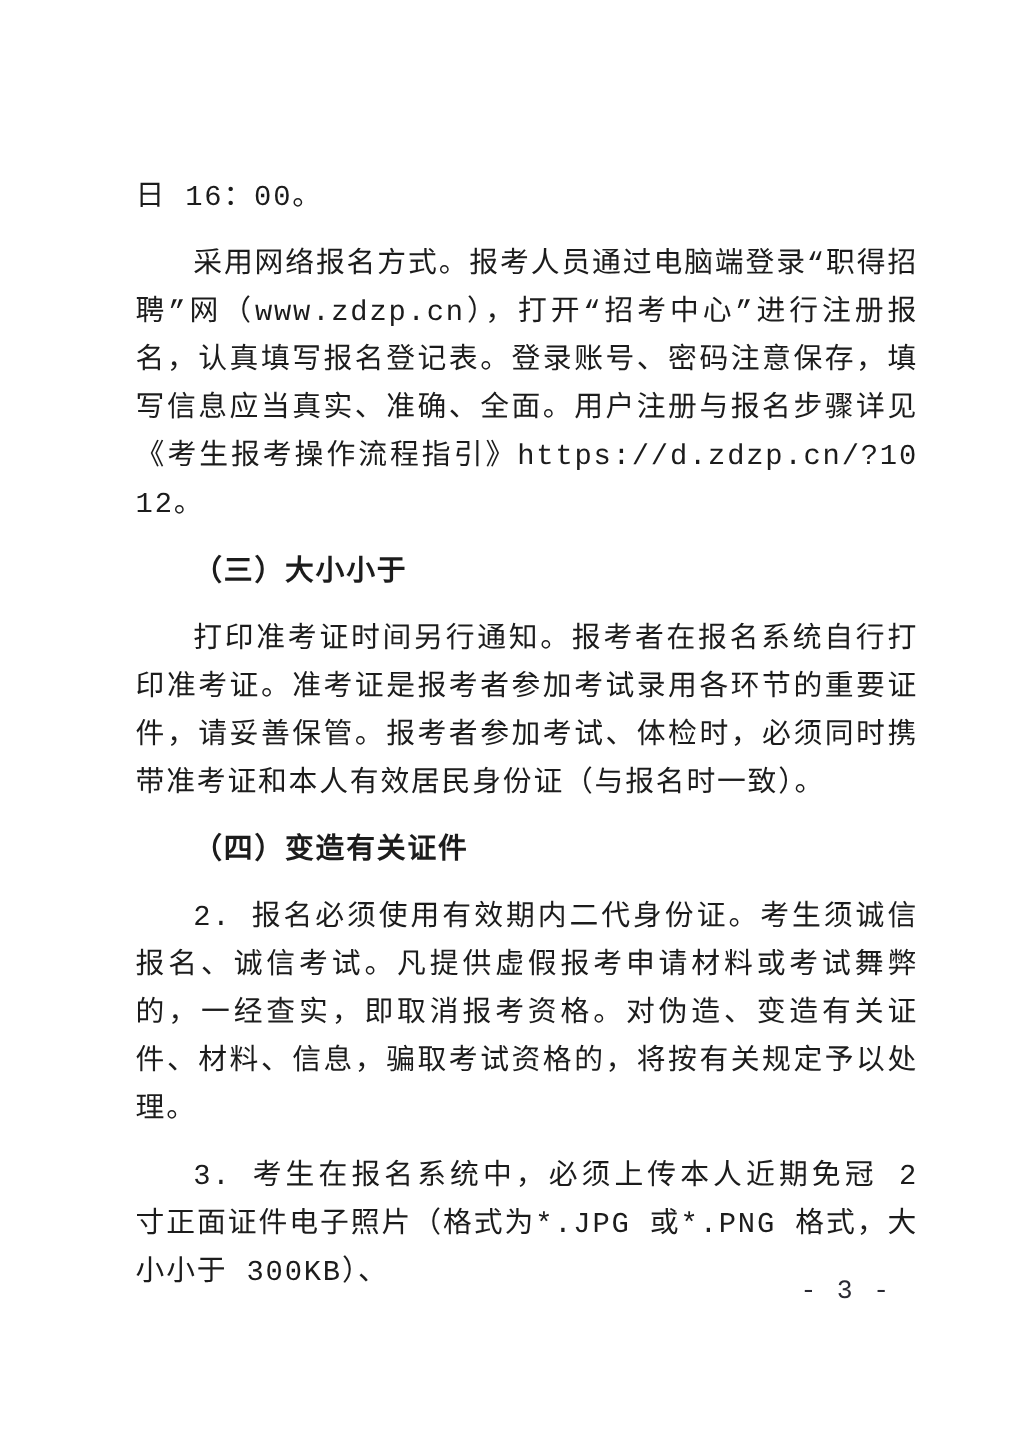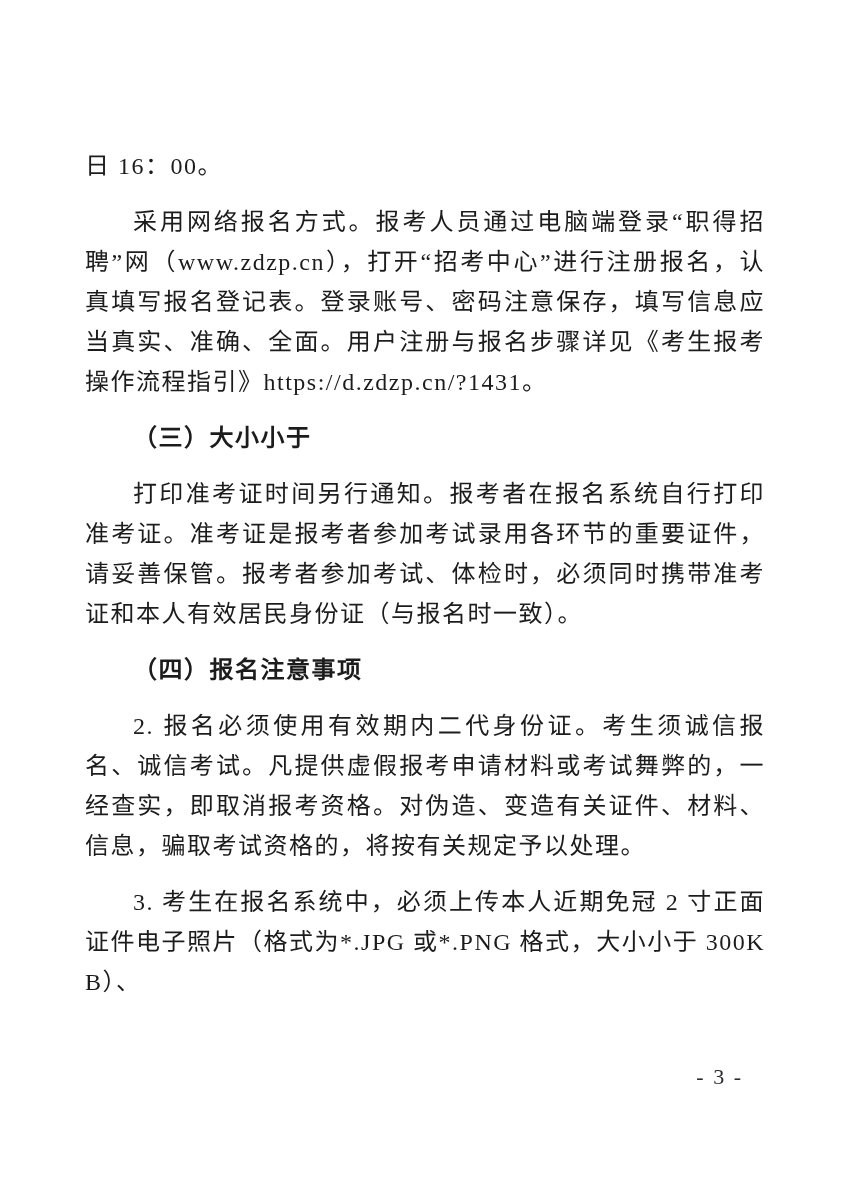--- a/index.html
+++ b/index.html
@@ -7,23 +7,24 @@
     padding: 0;
     background: #e8e8e8;
   }
   .page {
     position: relative;
     width: 849px;
     height: 1200px;
     margin: 0 auto;
     background: #ffffff;
     color: #1c1c1c;
-    font-family: Liberation Serif, serif;
+    font-family: Liberation Mono, monospace;
     overflow: hidden;
     box-sizing: border-box;
+    padding-left: 28px;
   }
   .content {
     box-sizing: border-box;
     padding: 146px 84px 0 85px; 
   }
   .t {
     margin: 0 0 16px 0;
     font-size: 24px;
     line-height: 40px;
     letter-spacing: 1.5px;
@@ -46,27 +47,27 @@
 </style>
 </head>
 <body>
 
 <div class="page">
   <main class="content">
 
     <p class="t">日 16：00。</p>
 
 
-    <p class="t indent">采用网络报名方式。报考人员通过电脑端登录“职得招聘”网（www.zdzp.cn），打开“招考中心”进行注册报名，认真填写报名登记表。登录账号、密码注意保存，填写信息应当真实、准确、全面。用户注册与报名步骤详见《考生报考操作流程指引》https://d.zdzp.cn/?1431。</p>
+    <p class="t indent">采用网络报名方式。报考人员通过电脑端登录“职得招聘”网（www.zdzp.cn），打开“招考中心”进行注册报名，认真填写报名登记表。登录账号、密码注意保存，填写信息应当真实、准确、全面。用户注册与报名步骤详见《考生报考操作流程指引》https://d.zdzp.cn/?1012。</p>
 
     <h3 class="t indent h-bold">（三）大小小于</h3>
 
     <p class="t indent">打印准考证时间另行通知。报考者在报名系统自行打印准考证。准考证是报考者参加考试录用各环节的重要证件，请妥善保管。报考者参加考试、体检时，必须同时携带准考证和本人有效居民身份证（与报名时一致）。</p>
 
-    <h3 class="t indent h-bold">（四）报名注意事项</h3>
+    <h3 class="t indent h-bold">（四）变造有关证件</h3>
 
 
     <p class="t indent">2. 报名必须使用有效期内二代身份证。考生须诚信报名、诚信考试。凡提供虚假报考申请材料或考试舞弊的，一经查实，即取消报考资格。对伪造、变造有关证件、材料、信息，骗取考试资格的，将按有关规定予以处理。</p>
 
     <p class="t indent">3. 考生在报名系统中，必须上传本人近期免冠 2 寸正面证件电子照片（格式为*.JPG 或*.PNG 格式，大小小于 300KB）、</p>
 
   </main>
 
   <div class="page-number">- 3 -</div>
 </div>

